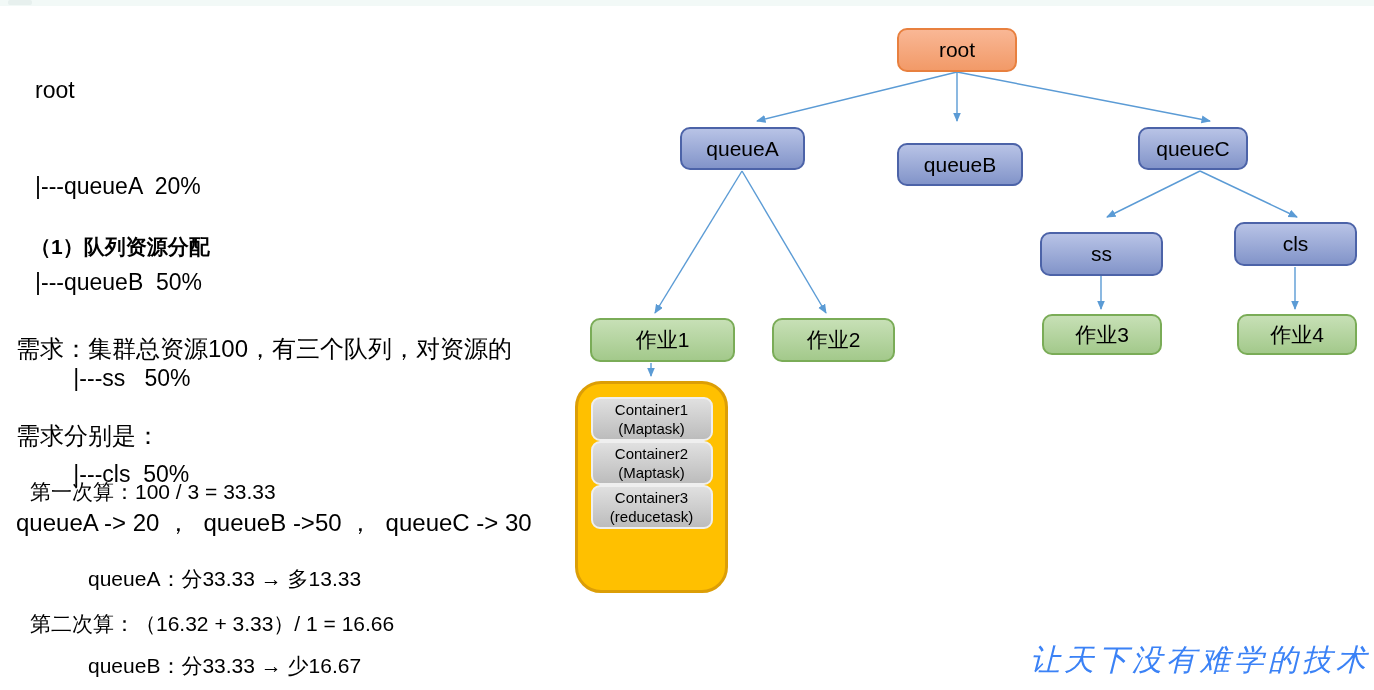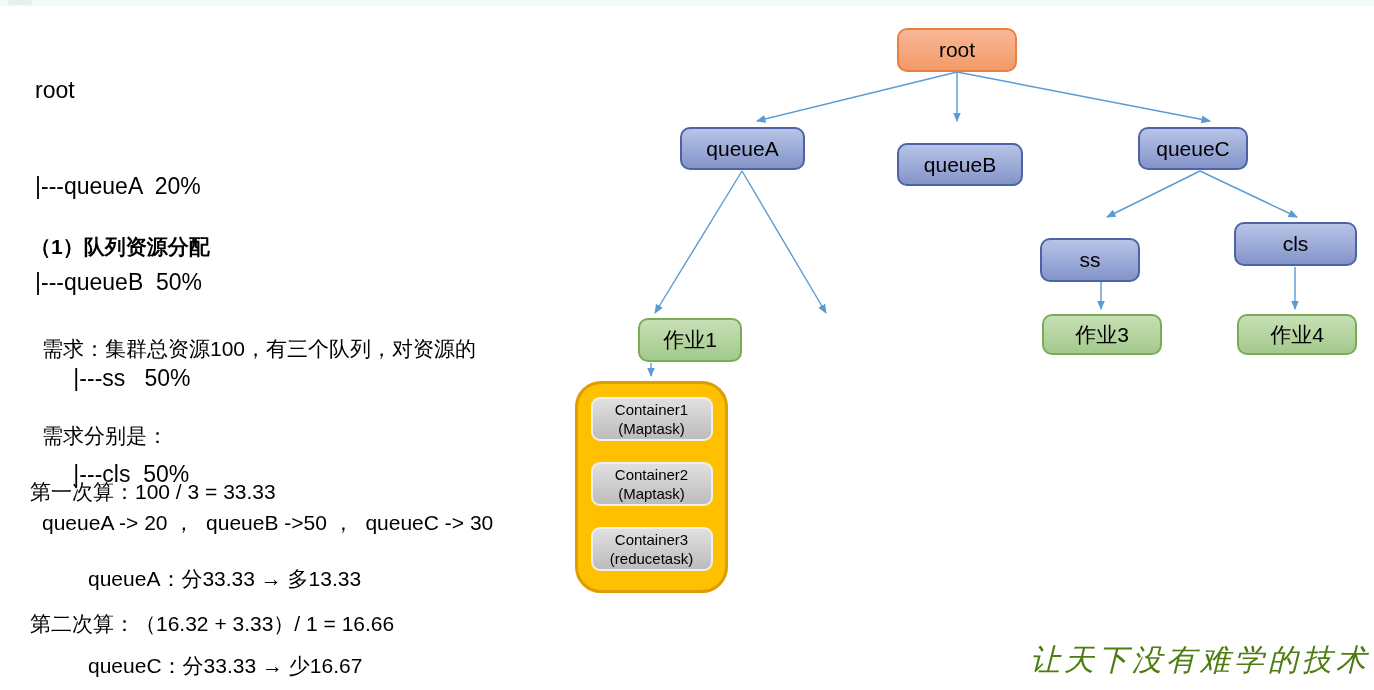--- a/index.html
+++ b/index.html
@@ -7,64 +7,64 @@
     position:relative; width:1374px; height:690px; background:#ffffff;
     font-family:"Liberation Sans","DejaVu Sans",sans-serif; color:#000;
     overflow:hidden;
   }
   .top-strip { position:absolute; left:0; top:0; width:1374px; height:6px; background:#f2f9f7; }
   .top-blob  { position:absolute; left:8px; top:0; width:24px; height:5px; background:#e7f0ee; border-radius:2px; }
 
   
   .tree-text { position:absolute; left:35px; top:10px; font-size:23px; line-height:32px; white-space:pre; }
   .heading   { position:absolute; left:30px; top:233px; margin:0; font-size:21px; font-weight:bold; white-space:pre; }
-  .req       { position:absolute; left:42px; top:276px; font-size:21px; line-height:29px; white-space:pre; }
+  .req       { position:absolute; left:16px; top:276px; font-size:24px; line-height:29px; white-space:pre; }
   .calc      { position:absolute; left:30px; font-size:21px; line-height:29px; white-space:pre; }
   .calc-first  { top:419px; }
   .calc-second { top:551px; }
   .calc-line { padding-left:58px; }
 
   
   .node {
     position:absolute; display:flex; align-items:center; justify-content:center;
     font-size:21px; border-radius:10px; box-sizing:border-box;
   }
   .node-orange { background:linear-gradient(180deg,#F9B795 0%,#F29A68 100%); border:2px solid #E8803F; }
   .node-blue   { background:linear-gradient(180deg,#B8C3E6 0%,#8294C9 100%); border:2px solid #4C63A8; }
   .node-green  { background:linear-gradient(180deg,#C7E0B6 0%,#A3C98B 100%); border:2px solid #7AAC57; }
 
   .pos-root   { left:897px;  top:28px;  width:120px; height:44px; }
   .pos-queueA { left:680px;  top:127px; width:125px; height:43px; }
   .pos-queueB { left:897px;  top:127px; width:126px; height:43px;margin-top:16px; }
   .pos-queueC { left:1138px; top:127px; width:110px; height:43px; }
-  .pos-ss     { left:1040px; top:238px; width:100px; height:44px;text-align:center; }
+  .pos-ss     { left:1040px; top:232px; width:123px; height:44px;text-align:center; }
   .pos-cls    { left:1234px; top:222px; width:123px; height:44px; }
-  .pos-job1   { left:590px;  top:318px; width:104px; height:44px;margin-left:48px; }
+  .pos-job1   { left:590px;  top:318px; width:145px; height:44px; }
   .pos-job2   { left:772px;  top:318px; width:123px; height:44px; }
   .pos-job3   { left:1042px; top:314px; width:120px; height:41px; }
   .pos-job4   { left:1237px; top:314px; width:120px; height:41px; }
 
   .container-group {
     position:absolute; left:575px; top:381px; width:153px; height:212px;
     background:#FFC000; border:3px solid #DC9E06; border-radius:26px; box-sizing:border-box;
-    display:flex; flex-direction:column; align-items:center; padding-top:13px; gap:21px;
+    display:flex; flex-direction:column; align-items:center; padding-top:13px; 
   }
   .task {
     width:122px; height:44px; box-sizing:border-box;
     background:linear-gradient(180deg,#E0E0E0 0%,#BCBCBC 100%);
     border:2px solid #EFEFEF; border-radius:9px;
     display:flex; flex-direction:column; align-items:center; justify-content:center;
     font-size:15px; line-height:19px;
   }
 
   .connectors { position:absolute; left:0; top:0; pointer-events:none; }
 
   .watermark {
     position:absolute; left:1030px; top:640px; font-size:30px; letter-spacing:4px;
-    color:#4d7c0f; font-style:italic;
+    color:#3b82f6; font-style:italic;
     font-family:"DejaVu Serif","Liberation Serif",serif; white-space:pre;
   }
 </style>
 </head>
 <body>
 
 <div class="stage">
 
   <div class="top-strip"></div>
   <div class="top-blob"></div>
@@ -81,21 +81,21 @@
 
   <div class="req">
     <div>需求：集群总资源100，有三个队列，对资源的</div>
     <div>需求分别是：</div>
     <div>queueA -&gt; 20 ，  queueB -&gt;50 ，  queueC -&gt; 30</div>
   </div>
 
   <div class="calc calc-first">
     <div>第一次算：100 / 3 = 33.33</div>
     <div class="calc-line">queueA：分33.33 → 多13.33</div>
-    <div class="calc-line">queueC：分33.33 → 少16.67</div>
+    <div class="calc-line">queueB：分33.33 → 少16.67</div>
     
   </div>
 
   <div class="calc calc-second">
     <div>第二次算：（16.32 + 3.33）/ 1 = 16.66</div>
     
     
     
   </div>
 
@@ -133,20 +133,23 @@
   </div>
   <div class="node node-blue pos-ss">
     <span>ss</span>
   </div>
   <div class="node node-blue pos-cls">
     <span>cls</span>
   </div>
   <div class="node node-green pos-job1">
     <span>作业1</span>
   </div>
+  <div class="node node-green pos-job2">
+    <span>作业2</span>
+  </div>
   <div class="node node-green pos-job3">
     <span>作业3</span>
   </div>
   <div class="node node-green pos-job4">
     <span>作业4</span>
   </div>
 
   <div class="container-group">
     <div class="task">
       <span>Container1</span>

